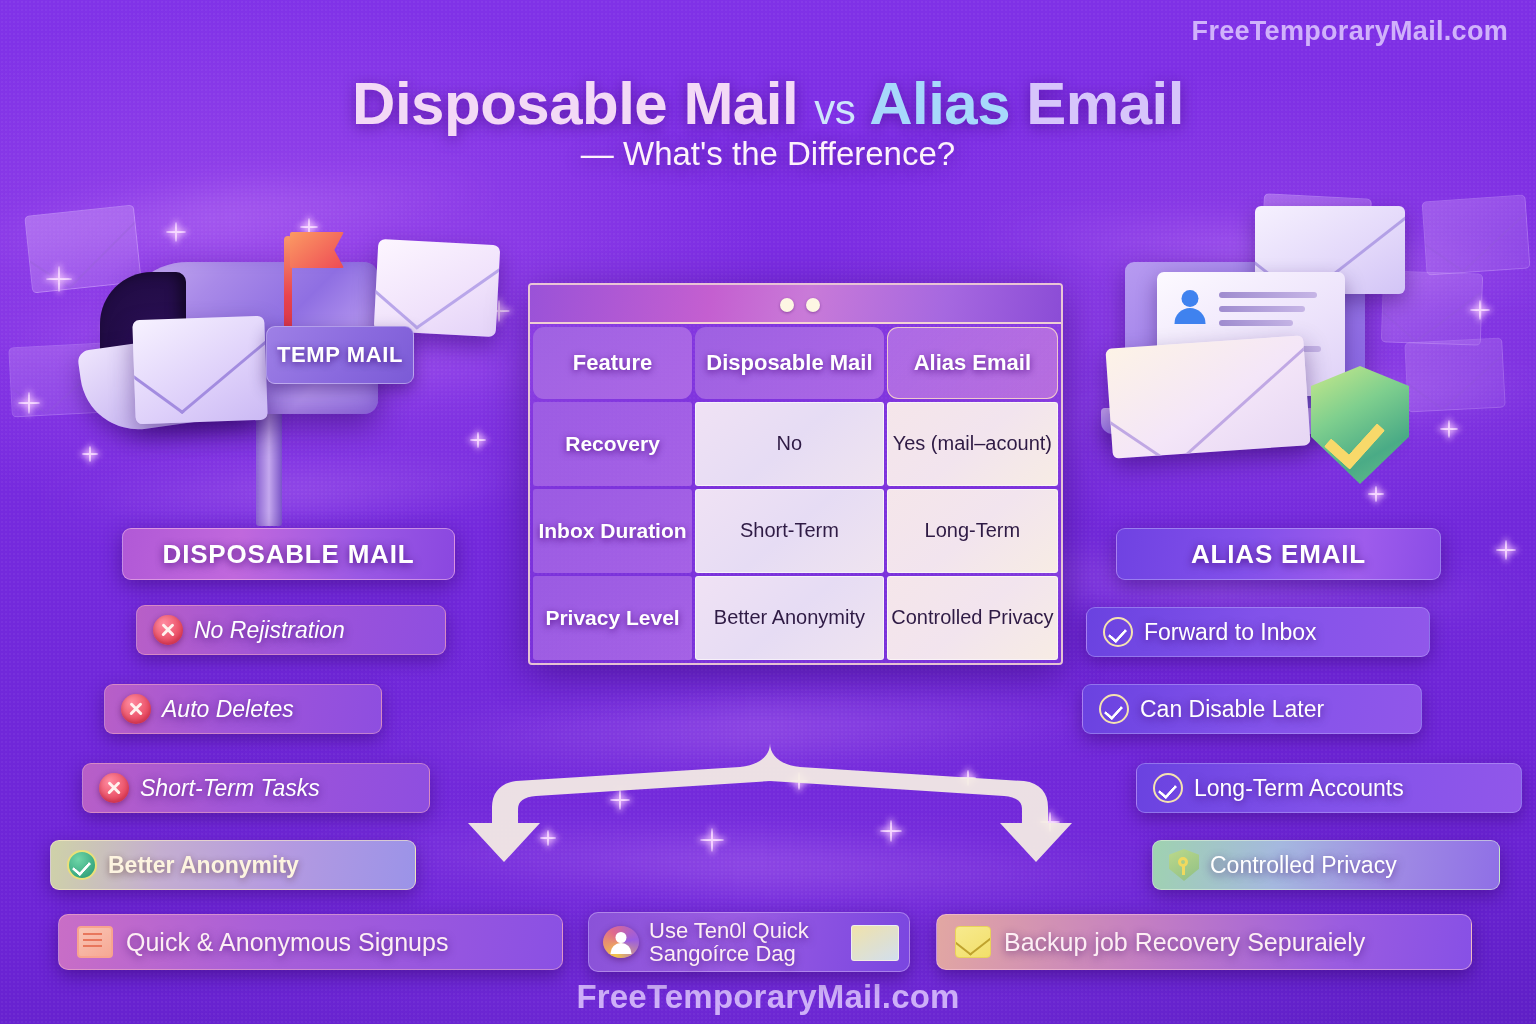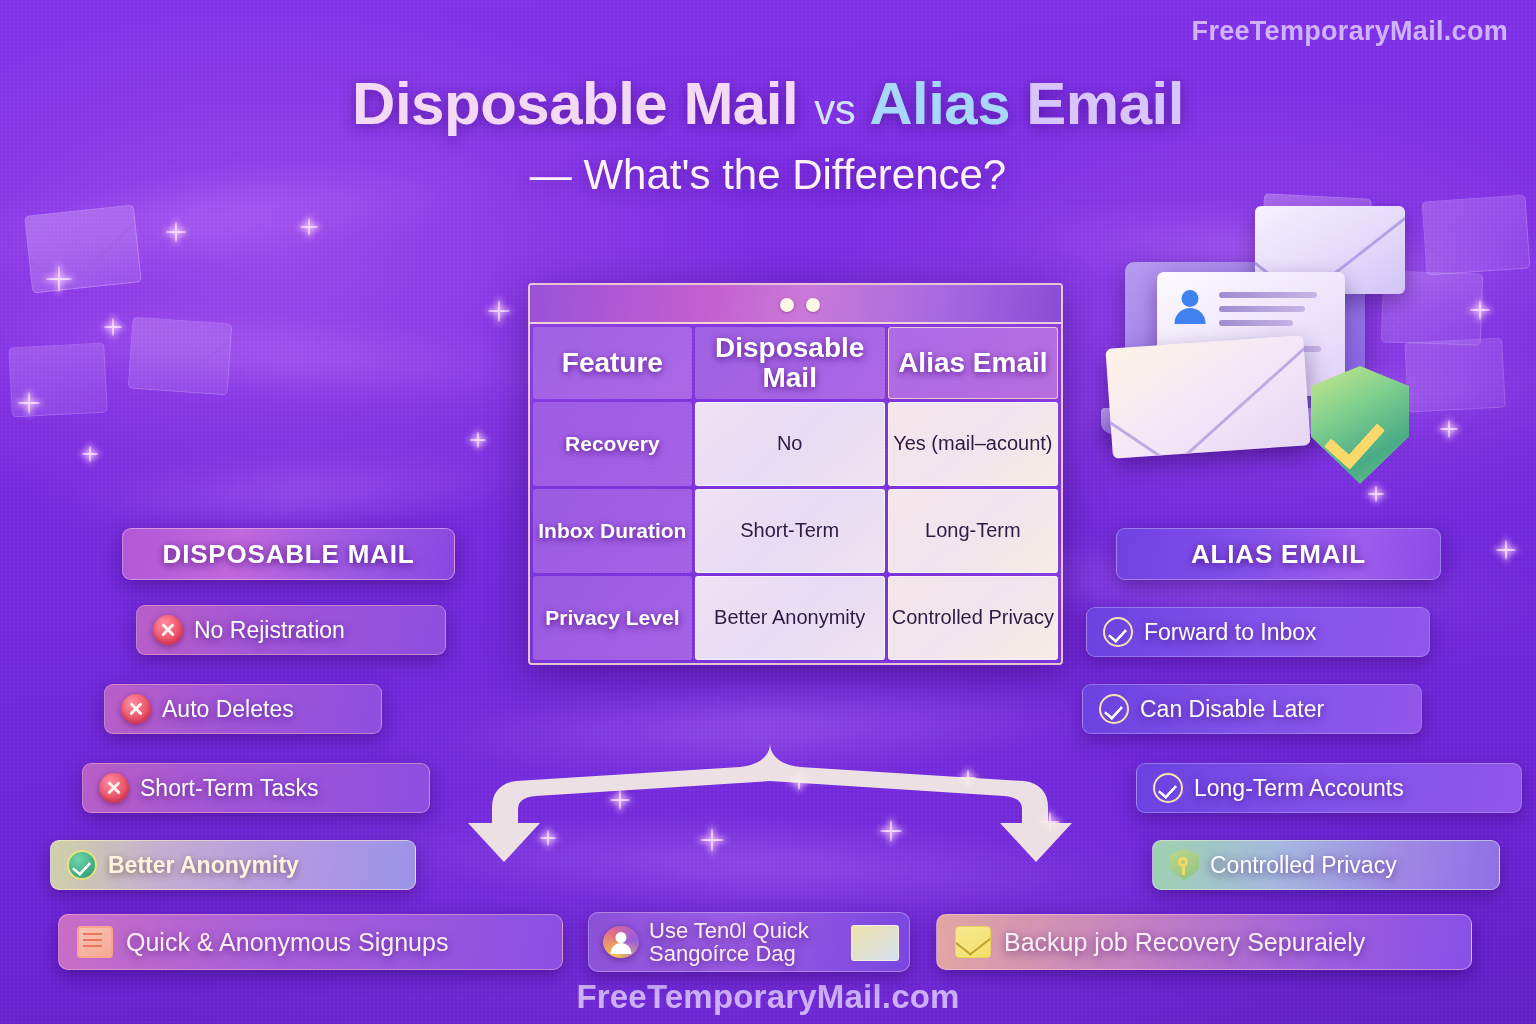--- a/index.html
+++ b/index.html
@@ -67,21 +67,21 @@
   }
 
   
   #title-block { position:absolute; top:72px; left:0; right:0; text-align:center; }
   #title-line1 { font-size:60px; font-weight:700; letter-spacing:-.5px; line-height:1.05; white-space:nowrap;}
   #title-line1 .w1 { color:#f3d9f6; text-shadow:0 3px 14px rgba(60,0,120,.55); }
   #title-line1 .w2 { color:#cfe6fb; font-size:42px; font-weight:400; }
   #title-line1 .w3 { color:#a7d8fb; text-shadow:0 3px 14px rgba(60,0,120,.55); }
   #title-line1 .w4 { color:#d7c5fb; text-shadow:0 3px 14px rgba(60,0,120,.55); }
   #title-line2 {
-    margin-top:16px; font-size:42px; font-weight:400; color:#fdf2fb;
+    font-size:33px; font-weight:400; color:#fdf2fb;
     text-shadow:0 3px 16px rgba(60,0,120,.5);
   }
 
   
   #table-card {
     position:absolute; left:528px; top:283px; width:535px;
     border:2px solid rgba(255,228,210,.82); border-radius:4px;
     box-shadow:0 10px 40px rgba(40,0,90,.45);
     overflow:hidden;
   }
@@ -93,24 +93,24 @@
   .dot {
     position:absolute; top:13px; width:14px; height:14px; border-radius:50%;
     background:#fdf6e3; box-shadow:0 1px 3px rgba(60,0,90,.4);
   }
   .dot.d1 { left:250px; } .dot.d2 { left:276px; }
 
   #cmp-table { width:100%; border-collapse:separate; border-spacing:3px; background:rgba(150,80,220,.25); }
   #cmp-table th, #cmp-table td { padding:0; }
   .hcell {
     height:72px; display:flex; align-items:center; justify-content:center;
-    text-align:center; font-size:28px; font-weight:700; color:#fff;
+    text-align:center; font-size:22px; font-weight:700; color:#fff;
     line-height:1.08; text-shadow:0 2px 7px rgba(70,0,120,.75);
     background:linear-gradient(135deg, rgba(163,104,226,.85), rgba(186,120,232,.75));
-    border-radius:3px;
+    border-radius:11px;
   }
   .hcell.alias { border:1.5px solid rgba(255,224,200,.8);
     background:linear-gradient(135deg, rgba(182,118,230,.82), rgba(202,130,222,.7)); }
   .lcell {
     height:84px; display:flex; align-items:center; justify-content:center;
     text-align:center; font-size:21px; font-weight:700; color:#fff;
     line-height:1.12; text-shadow:0 2px 7px rgba(70,0,120,.8);
     background:linear-gradient(135deg, rgba(163,102,228,.78), rgba(190,126,236,.62));
     border-radius:3px;
   }
@@ -145,21 +145,21 @@
   }
 
   .badge {
     position:absolute; height:50px; display:flex; align-items:center;
     border-radius:9px; padding:0 16px; gap:11px;
     font-size:23px; color:#fff; text-shadow:0 2px 8px rgba(55,0,105,.7);
     box-shadow:0 6px 18px rgba(45,0,95,.40);
   }
   .badge .lbl { white-space:nowrap; }
   .badge.neg { background:linear-gradient(100deg,#b85fc7 0%, #a055d8 45%, #8e4ee0 100%);
-               border:1.3px solid rgba(255,190,190,.45); }
+               border:1.3px solid rgba(255,190,190,.45);font-style:italic; }
   .badge.pos { background:linear-gradient(100deg,#6a42e0 0%, #8252ea 50%, #9157ea 100%);
                border:1.3px solid rgba(200,190,255,.40); }
   .badge.hl-left {
     background:linear-gradient(100deg,#cfd2a8 0%, #c4aed0 30%, #b59ae0 62%, #9b93e8 100%);
     border:1.3px solid rgba(255,240,200,.6);
     font-weight:700; color:#fdf4e0; text-shadow:0 2px 7px rgba(60,20,0,.45);
   }
   .badge.hl-right {
     background:linear-gradient(100deg,#9fd2b0 0%, #a5b8df 36%, #9f8ae4 70%, #8f6fe6 100%);
     border:1.3px solid rgba(230,245,220,.55);
@@ -441,20 +441,32 @@
   <div id="title-block">
     <div id="title-line1">
       <span class="w1">Disposable Mail</span>
       <span class="w2">vs</span>
       <span class="w3">Alias</span>
       <span class="w4">Email</span>
     </div>
     <div id="title-line2">— What's the Difference?</div>
   </div>
 
+  <div id="illus-left">
+    <div id="mb-post"></div>
+    <div id="mb-body"></div>
+    <div id="mb-mouth"></div>
+    <div id="mb-flagpole"></div>
+    <div id="mb-flagknob"></div>
+    <div id="mb-flag"></div>
+    <div id="mb-door"></div>
+    <div id="mb-env1"></div>
+    <div id="mb-env2"></div>
+    <div id="mb-label">TEMP MAIL</div>
+  </div>
 
   <div id="illus-right">
     <div id="lp-screen"></div>
     <div id="lp-base"></div>
     <div id="lp-topenv"></div>
     <svg style="position:absolute;left:150px;top:68px;width:78px;height:96px;" viewBox="0 0 78 96">
       <path d="M58 6 L74 30 L62 30 L58 62 L48 88 L36 70 L46 44 L50 30 L38 30 Z" fill="#f6a85c" opacity=".95"></path>
     </svg>
     <div id="lp-card">
       <div id="lp-avatar"></div>

